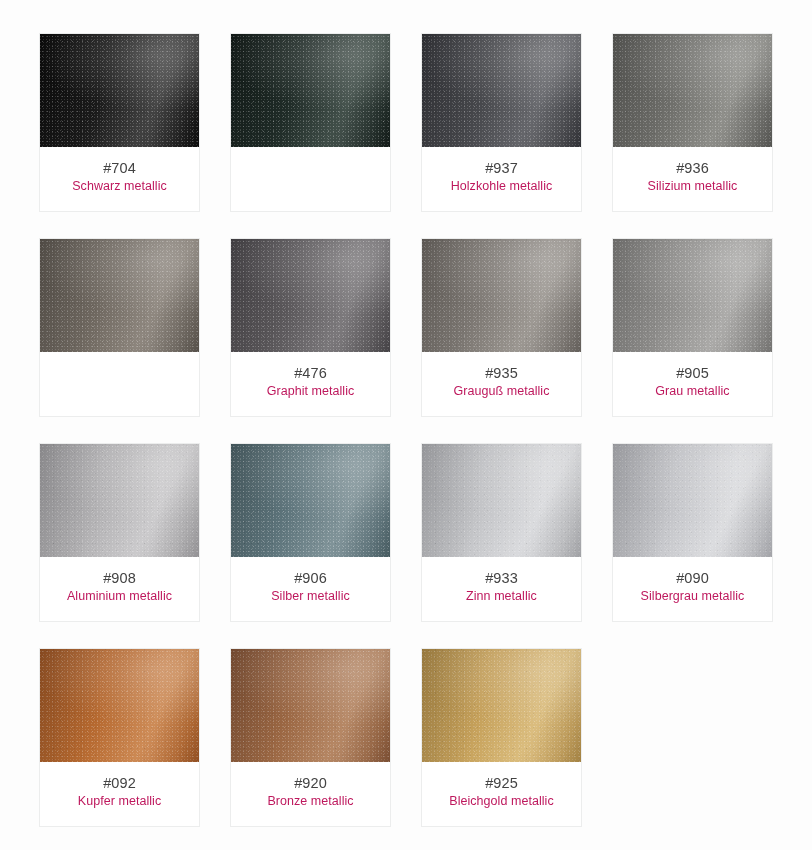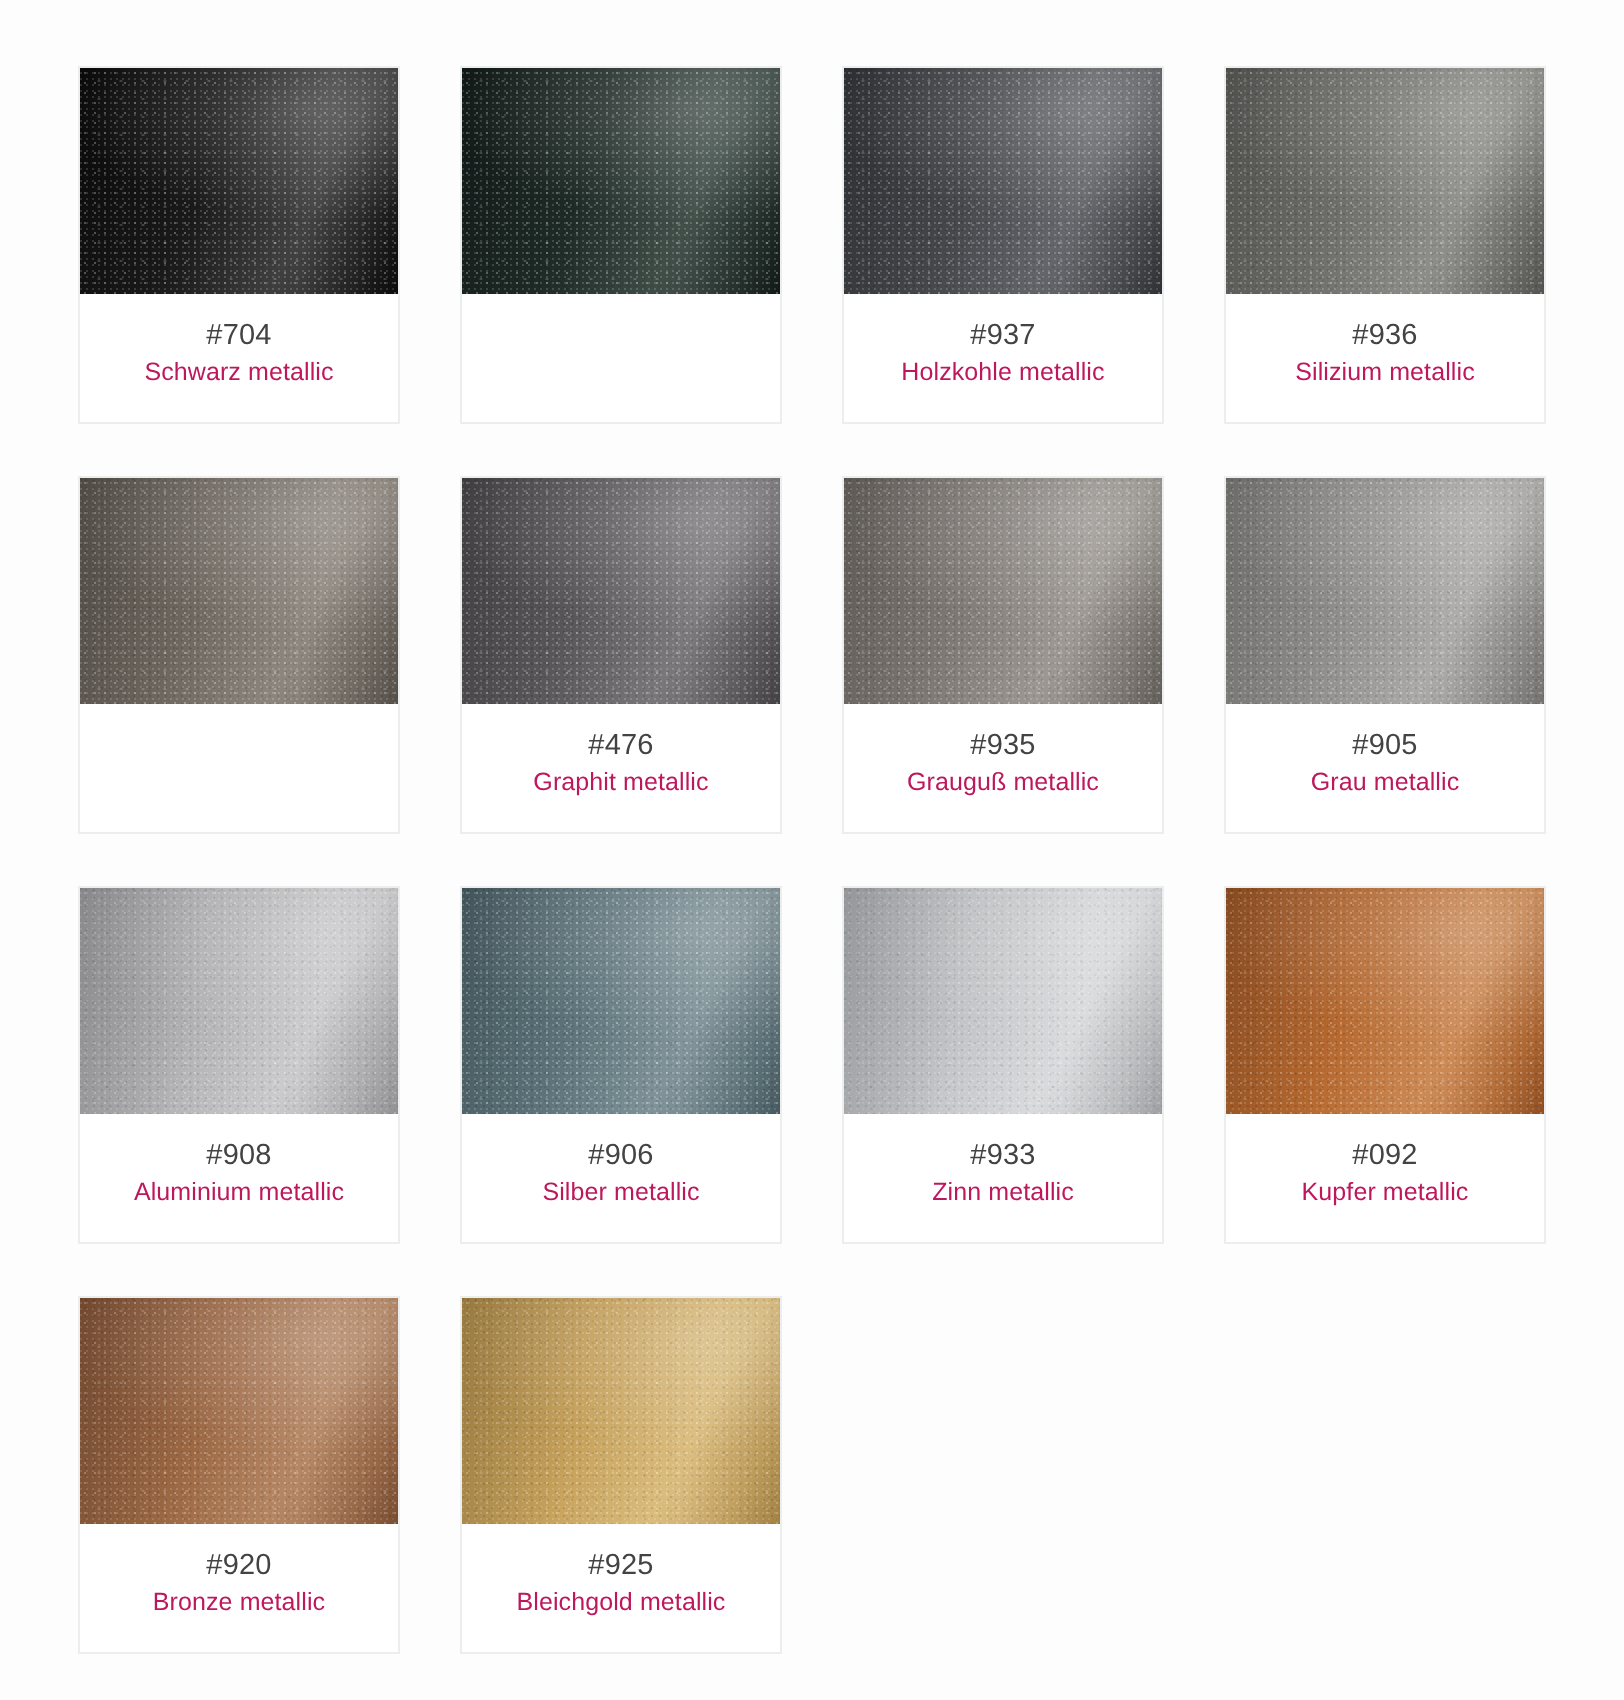--- a/index.html
+++ b/index.html
@@ -208,20 +208,31 @@
         <div class="flake" style="opacity: 0.45;"></div>
         <div class="flake2"></div>
         <div class="sheen"></div>
       </div>
       <div class="card-label">
         <div class="code">#933</div>
         <div class="name">Zinn metallic</div>
       </div>
     </div>
     <div class="color-card">
+      <div class="swatch" style="background: linear-gradient(118deg, rgb(176, 177, 182) 0%, rgb(195, 196, 200) 42%, rgb(216, 217, 220) 70%, rgb(195, 196, 200) 88%, rgb(176, 177, 182) 100%);">
+        <div class="flake" style="opacity: 0.45;"></div>
+        <div class="flake2"></div>
+        <div class="sheen"></div>
+      </div>
+      <div class="card-label">
+        <div class="code">#090</div>
+        <div class="name">Silbergrau metallic</div>
+      </div>
+    </div>
+    <div class="color-card">
       <div class="swatch" style="background: linear-gradient(118deg, rgb(156, 85, 37) 0%, rgb(181, 104, 47) 42%, rgb(200, 127, 69) 70%, rgb(181, 104, 47) 88%, rgb(156, 85, 37) 100%);">
         <div class="flake" style="opacity: 0.5;"></div>
         <div class="flake2"></div>
         <div class="sheen"></div>
       </div>
       <div class="card-label">
         <div class="code">#092</div>
         <div class="name">Kupfer metallic</div>
       </div>
     </div>

